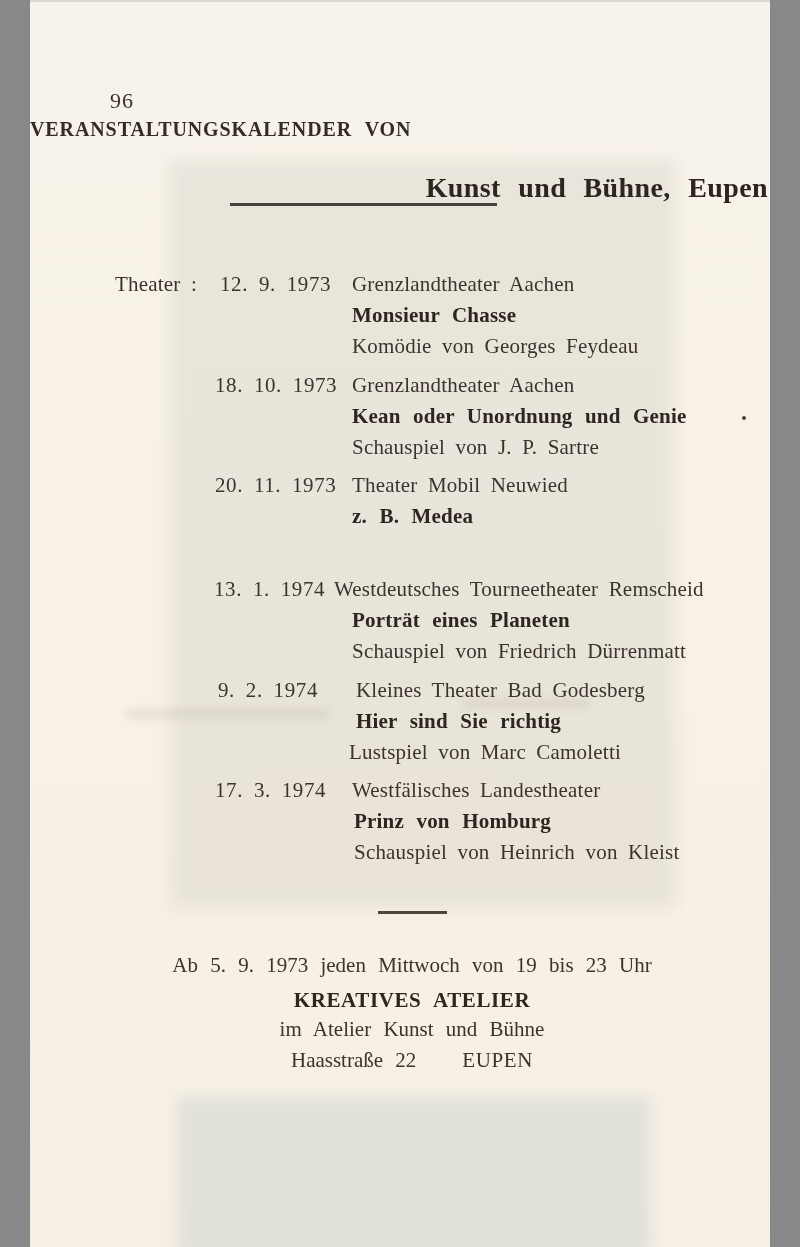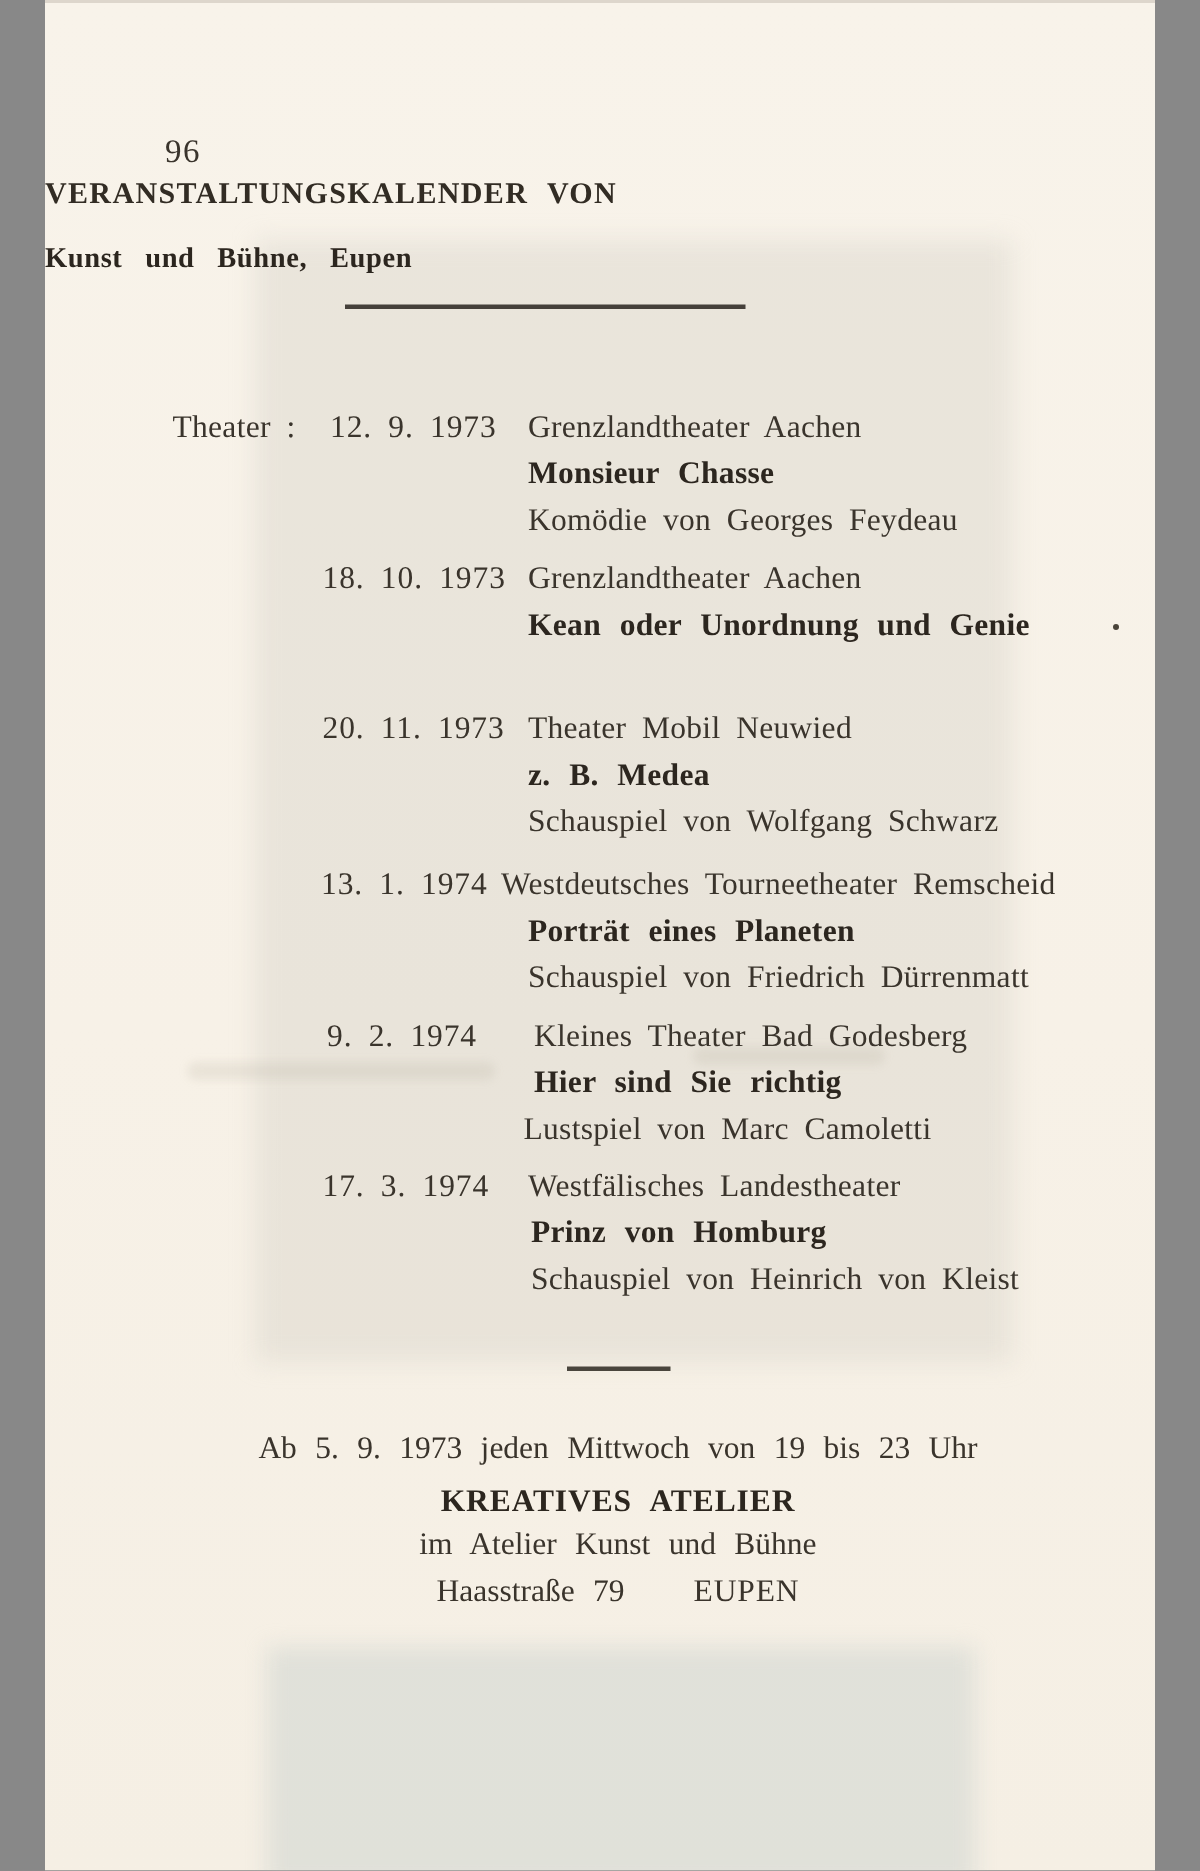--- a/index.html
+++ b/index.html
@@ -25,23 +25,23 @@
   .smudge-a { left:95px;  top:708px; width:205px; }
   .smudge-b { left:432px; top:698px; width:128px; }
   .stray-dot { position:absolute; left:712px; top:416px; width:4px; height:4px;
                border-radius:50%; background:#4a443a; }
 
   .page-number { position:absolute; left:80px; top:88px;
                  font-size:22px; letter-spacing:1px; }
   .kicker { position:absolute; left:0; top:118px; width:738px;
             font-weight:bold; font-size:20px; letter-spacing:0.9px; word-spacing:7px;
             color:#322c24; }
-  .doc-title { position:absolute; left:0; top:162px; width:738px;
-               font-weight:bold; font-size:19px; letter-spacing:0.4px; word-spacing:10px;
-               color:#2c261f; }
+  .doc-title { position:absolute; left:0; top:172px; width:738px;
+               font-weight:bold; font-size:28px; letter-spacing:0.4px; word-spacing:10px;
+               color:#2c261f;text-align:right; }
   .title-rule { position:absolute; left:200px; top:203px; width:267px; height:3px;
                 background:#45403a; }
 
   .entry { position:absolute; left:0; width:800px; height:96px;
            font-size:21px; word-spacing:5px; letter-spacing:0.2px; white-space:nowrap; }
   .entry .line { position:absolute; white-space:nowrap; }
   .section-label { left:85px; top:0; }
   .date  { left:185px; top:0; letter-spacing:0.6px; }
   .venue { left:322px; top:0; }
   .play  { left:322px; top:31px; font-weight:bold; color:#2c261f; word-spacing:7px; }
@@ -89,27 +89,27 @@
     <span class="line date">12. 9. 1973</span>
     <span class="line venue">Grenzlandtheater Aachen</span>
     <span class="line play">Monsieur Chasse</span>
     <span class="line byline">Komödie von Georges Feydeau</span>
   </div>
 
   <div class="entry" id="e2">
     <span class="line date">18. 10. 1973</span>
     <span class="line venue">Grenzlandtheater Aachen</span>
     <span class="line play">Kean oder Unordnung und Genie</span>
+    <span class="line byline">Schauspiel von J. P. Sartre</span>
   </div>
 
   <div class="entry" id="e3">
     <span class="line date">20. 11. 1973</span>
     <span class="line venue">Theater Mobil Neuwied</span>
     <span class="line play">z. B. Medea</span>
-    <span class="line byline">Schauspiel von Wolfgang Schwarz</span>
   </div>
 
   <div class="entry" id="e4">
     <span class="line date">13. 1. 1974</span>
     <span class="line venue">Westdeutsches Tourneetheater Remscheid</span>
     <span class="line play">Porträt eines Planeten</span>
     <span class="line byline">Schauspiel von Friedrich Dürrenmatt</span>
   </div>
 
   <div class="entry" id="e5">
@@ -126,16 +126,16 @@
     <span class="line byline">Schauspiel von Heinrich von Kleist</span>
   </div>
 
   <div class="mid-rule"></div>
 
   <div class="footer">
     <div class="fline schedule">Ab 5. 9. 1973 jeden Mittwoch von 19 bis 23 Uhr</div>
     <div class="fline atelier-title">KREATIVES ATELIER</div>
     <div class="fline atelier-venue">im Atelier Kunst und Bühne</div>
     <div class="fline address">
-      <span class="street">Haasstraße 79</span><span class="city">EUPEN</span>
+      <span class="street">Haasstraße 22</span><span class="city">EUPEN</span>
     </div>
   </div>
 </div>
 
 </body></html>

